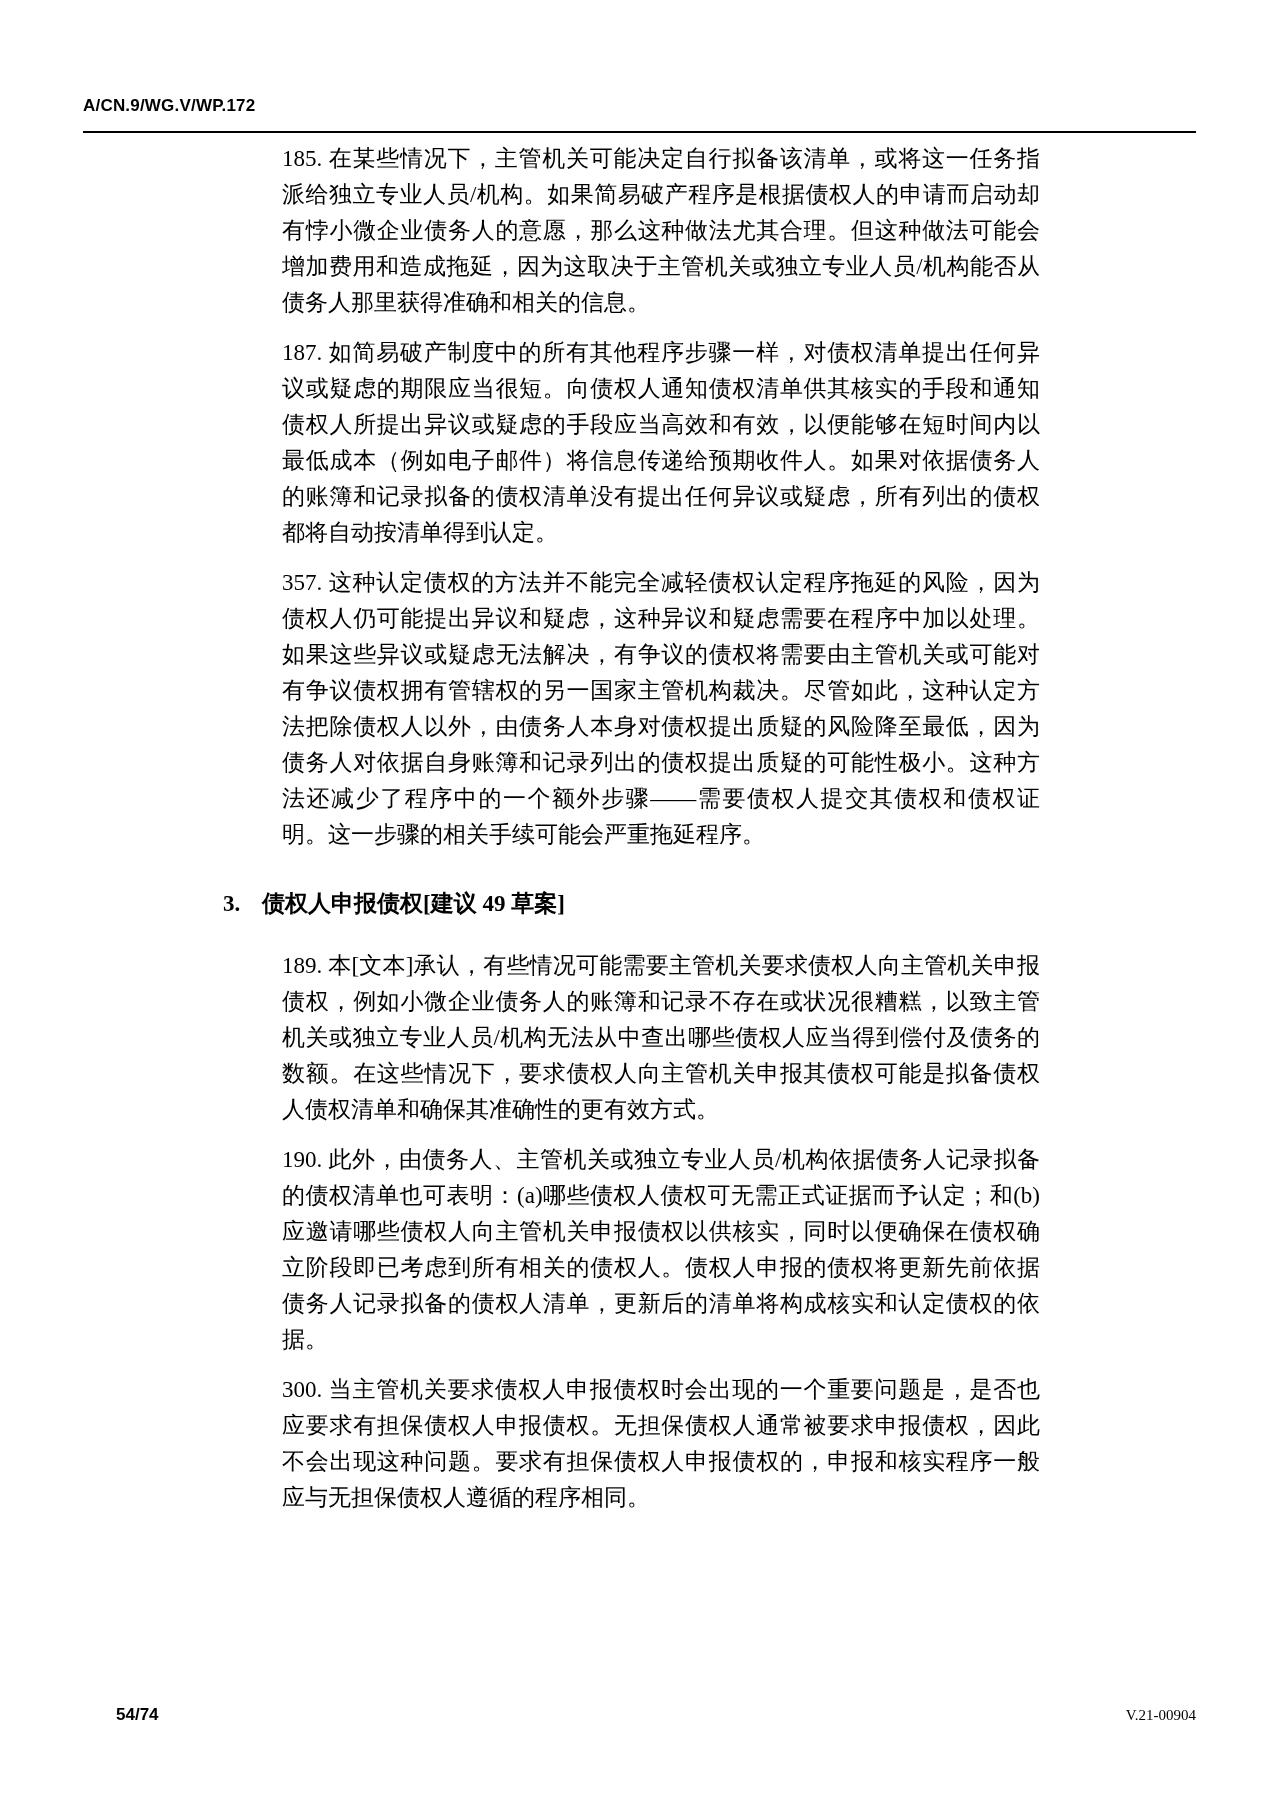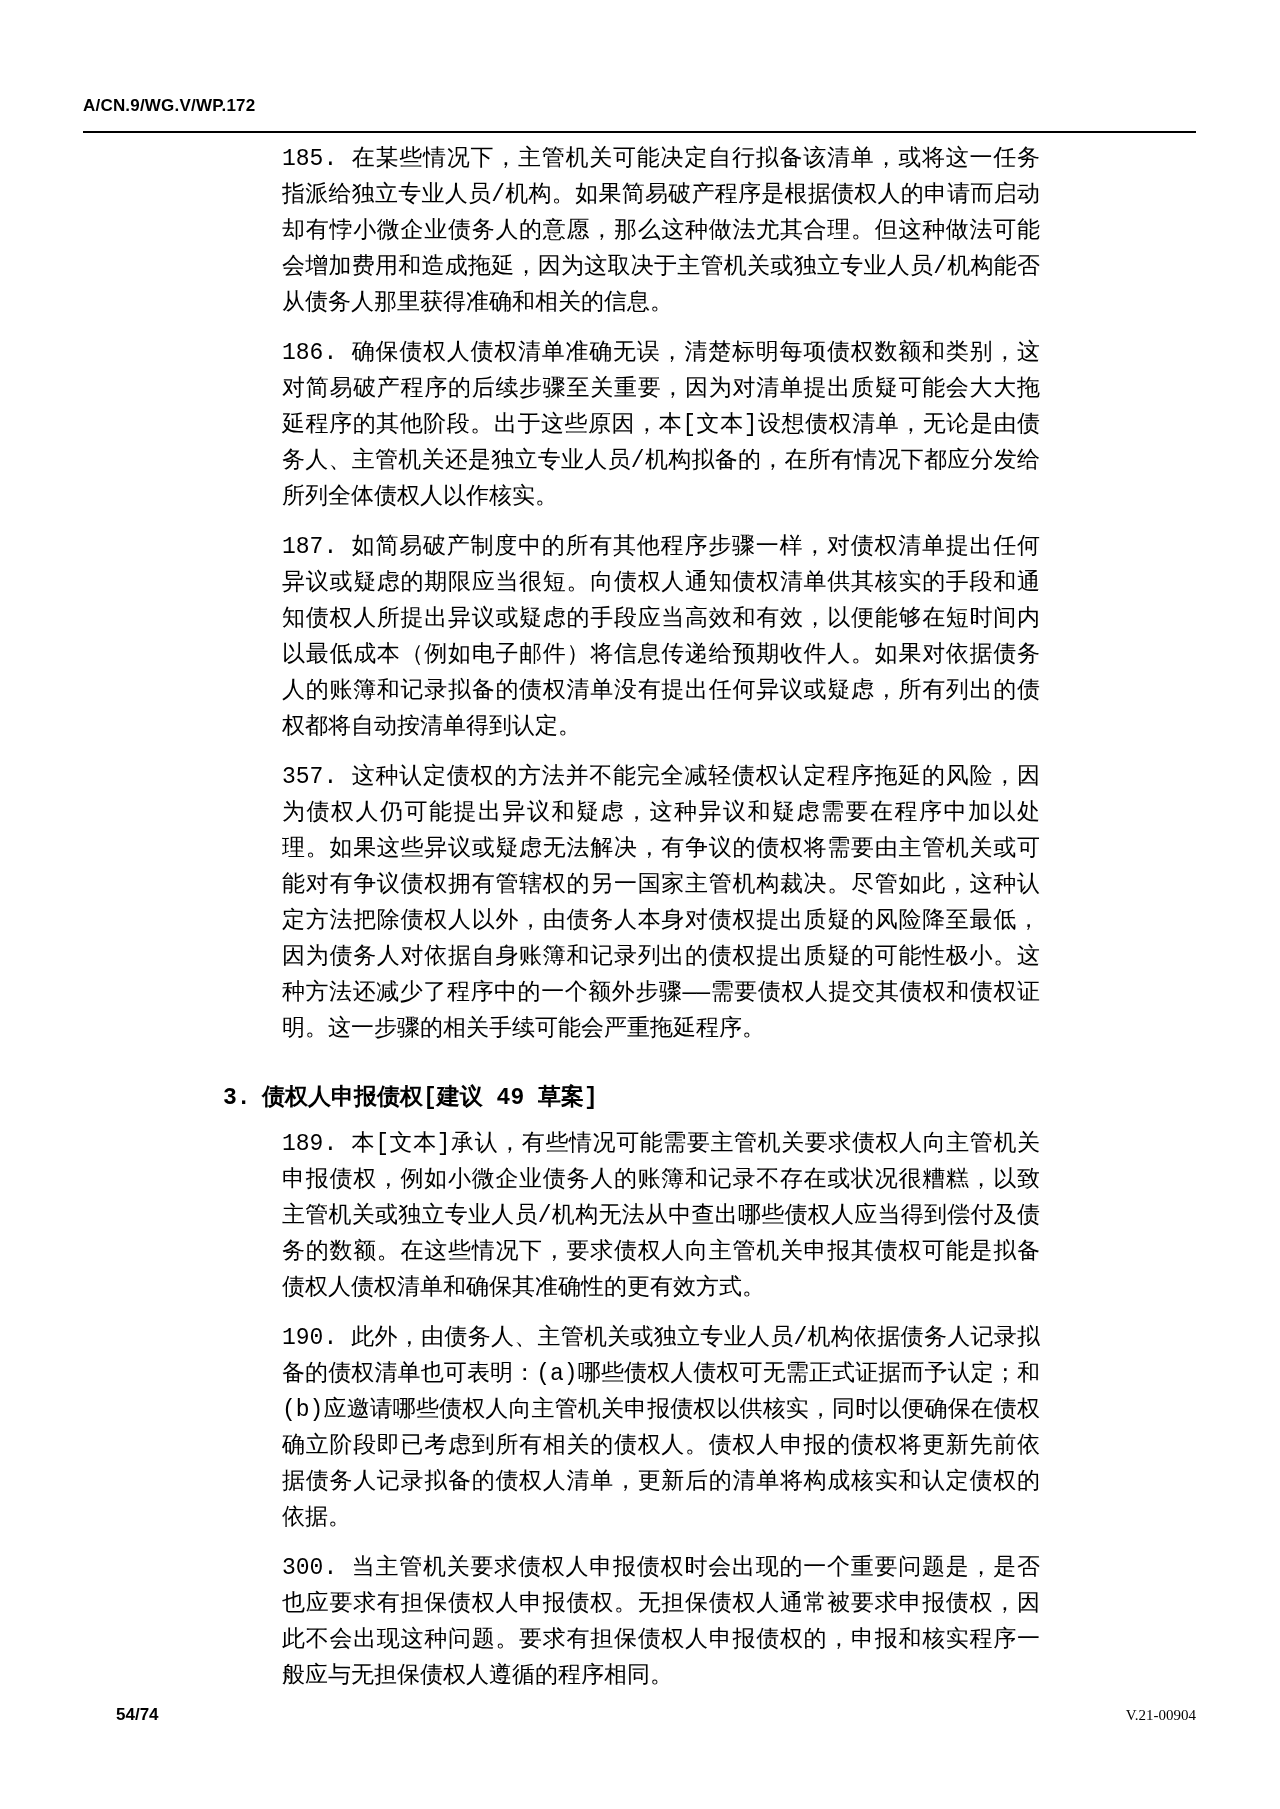--- a/index.html
+++ b/index.html
@@ -26,31 +26,31 @@
     font-weight: bold;
     font-size: 17px;
     letter-spacing: 0.2px;
     color: #000000;
   }
   .doc-body {
     position: absolute;
     left: 282px;
     top: 141px;
     width: 758px;
-    font-family: Liberation Mono, monospace;
+    font-family: Liberation Serif, serif;
     font-size: 23px;
     line-height: 36px;
     text-align: justify;
     color: #000000;
   }
   .body-para {
     margin: 0 0 14px 0;
   }
   .section-heading {
-    margin: 33px 0 10px -59px;
+    margin: 33px 0 26px -59px;
     font-weight: bold;
     text-align: left;
   }
   .section-num {
     display: inline-block;
     width: 39px;
   }
   .doc-footer {
     position: absolute;
     left: 83px;
@@ -79,21 +79,20 @@
 <div class="page">
 
   <div class="doc-header">
     <span>A/CN.9/WG.V/WP.172</span>
   </div>
 
   <div class="doc-body">
 
     <p class="body-para">185. 在某些情况下，主管机关可能决定自行拟备该清单，或将这一任务指派给独立专业人员/机构。如果简易破产程序是根据债权人的申请而启动却有悖小微企业债务人的意愿，那么这种做法尤其合理。但这种做法可能会增加费用和造成拖延，因为这取决于主管机关或独立专业人员/机构能否从债务人那里获得准确和相关的信息。</p>
 
-    <p class="body-para">186. 确保债权人债权清单准确无误，清楚标明每项债权数额和类别，这对简易破产程序的后续步骤至关重要，因为对清单提出质疑可能会大大拖延程序的其他阶段。出于这些原因，本[文本]设想债权清单，无论是由债务人、主管机关还是独立专业人员/机构拟备的，在所有情况下都应分发给所列全体债权人以作核实。</p>
 
     <p class="body-para">187. 如简易破产制度中的所有其他程序步骤一样，对债权清单提出任何异议或疑虑的期限应当很短。向债权人通知债权清单供其核实的手段和通知债权人所提出异议或疑虑的手段应当高效和有效，以便能够在短时间内以最低成本（例如电子邮件）将信息传递给预期收件人。如果对依据债务人的账簿和记录拟备的债权清单没有提出任何异议或疑虑，所有列出的债权都将自动按清单得到认定。</p>
 
     <p class="body-para">357. 这种认定债权的方法并不能完全减轻债权认定程序拖延的风险，因为债权人仍可能提出异议和疑虑，这种异议和疑虑需要在程序中加以处理。如果这些异议或疑虑无法解决，有争议的债权将需要由主管机关或可能对有争议债权拥有管辖权的另一国家主管机构裁决。尽管如此，这种认定方法把除债权人以外，由债务人本身对债权提出质疑的风险降至最低，因为债务人对依据自身账簿和记录列出的债权提出质疑的可能性极小。这种方法还减少了程序中的一个额外步骤——需要债权人提交其债权和债权证明。这一步骤的相关手续可能会严重拖延程序。</p>
 
     <p class="body-para section-heading">
       <span class="section-num">3.</span><span>债权人申报债权[建议 49 草案]</span>
     </p>
 
     <p class="body-para">189. 本[文本]承认，有些情况可能需要主管机关要求债权人向主管机关申报债权，例如小微企业债务人的账簿和记录不存在或状况很糟糕，以致主管机关或独立专业人员/机构无法从中查出哪些债权人应当得到偿付及债务的数额。在这些情况下，要求债权人向主管机关申报其债权可能是拟备债权人债权清单和确保其准确性的更有效方式。</p>

